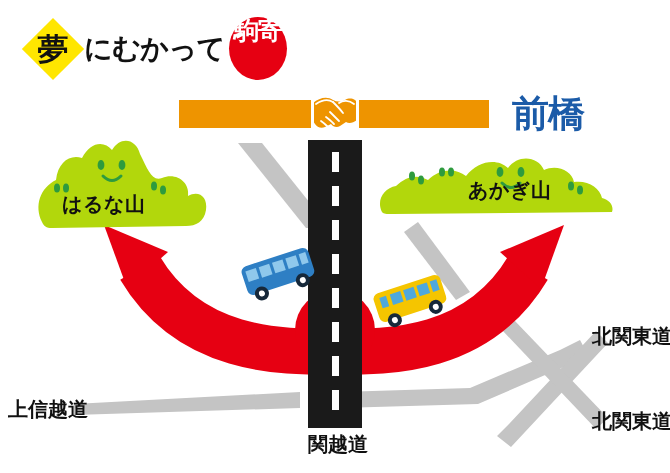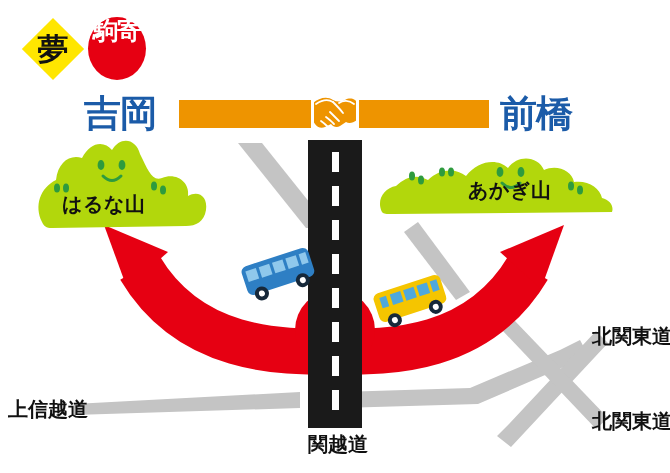--- a/index.html
+++ b/index.html
@@ -112,21 +112,21 @@
     position: absolute;
     top: 0;
     font-size: 37px;
     font-weight: bold;
     color: #1B5BA8;
     line-height: 56px;
     letter-spacing: -1px;
     white-space: nowrap;
   }
   #city-left  { left: 84px; }
-  #city-right { left: 500px; }
+  #city-right { left: 512px; }
   .bar-seg {
     position: absolute;
     top: 14px;
     height: 28px;
     background: #EE9400;
   }
   #bar-left  { left: 179px; width: 130px; }
   #bar-right { left: 361px; width: 128px; }
   #handshake {
     position: absolute;
@@ -262,28 +262,28 @@
       <circle cx="57" cy="31" r="7" fill="#16283A"></circle>
       <circle cx="57" cy="31" r="3" fill="#FFFFFF"></circle>
     </g>
   </svg>
 
   <div id="headline">
     <div class="diamond-badge">
       <div class="dia-shape"></div>
       <div class="dia-text">夢</div>
     </div>
+    <div class="head-text">にむかって</div>
     <div class="circle-badge">
       <div class="cir-shape"></div>
       <div class="cir-text">駒寄</div>
     </div>
   </div>
 
   <div id="cityrow">
-    <div class="city-name" id="city-left">吉岡</div>
     <div class="bar-seg" id="bar-left"></div>
     <div class="bar-seg" id="bar-right"></div>
     <svg id="handshake" viewBox="0 0 70 48">
       <rect x="0" y="10" width="13" height="28" fill="#EE9400"></rect>
       <rect x="57" y="10" width="13" height="28" fill="#EE9400"></rect>
       <path fill="#EE9400" d="M13,13 C19,8 27,6 33,10 C37,12 41,12 45,10 C50,7 56,9 57,13
                L57,30 C53,33 49,34 46,32 L40,36 C37,38 33,37 31,34
                L25,37 C21,39 17,37 15,34 L13,31 Z"></path>
       <g fill="none" stroke="#FFFFFF" stroke-width="1.8" stroke-linecap="round">
         <path d="M16,14 C22,10 28,9 33,12"></path>

